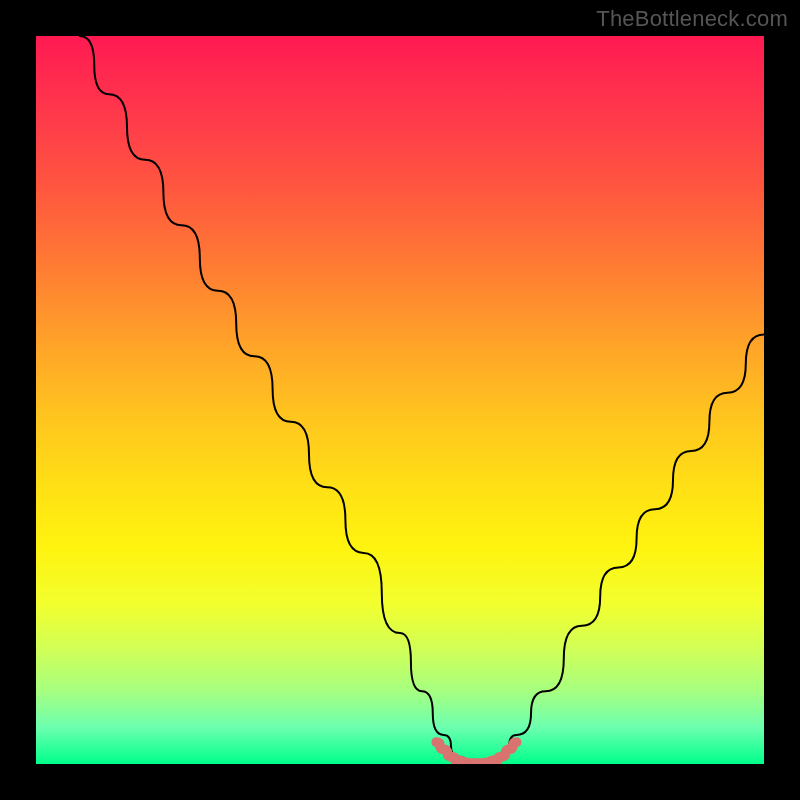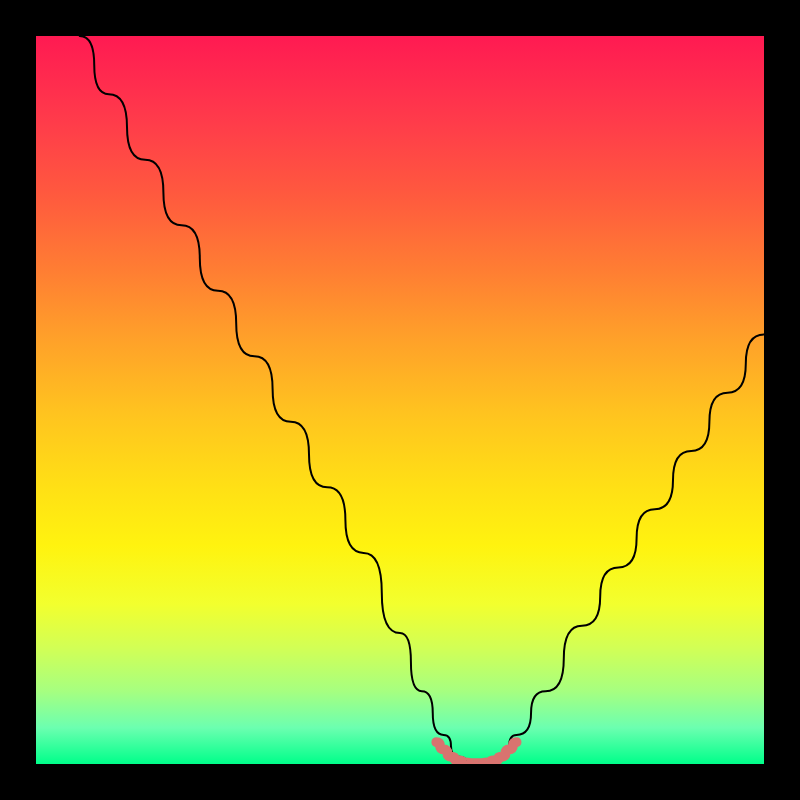--- a/index.html
+++ b/index.html
@@ -54,19 +54,20 @@
     left: 0;
     top: 0;
     width: 728px;
     height: 728px;
   }
 </style>
 </head>
 <body>
 
 <div class="frame">
+  <div class="watermark">TheBottleneck.com</div>
   <div class="plot-area">
     <svg class="curve" viewBox="0 0 728 728" preserveAspectRatio="none">
       <path id="curve-path" fill="none" stroke="#000" stroke-width="2" stroke-linecap="round" d="M 43.68 0 Q 58.239999999999995 0 58.239999999999995 29.120000000000005 Q 58.239999999999995 58.24000000000001 72.8 58.24000000000001 Q 91 58.24000000000001 91 91 Q 91 123.75999999999999 109.2 123.75999999999999 Q 127.4 123.75999999999999 127.4 156.51999999999998 Q 127.4 189.27999999999997 145.6 189.27999999999997 Q 163.8 189.27999999999997 163.8 222.04 Q 163.8 254.8 182 254.8 Q 200.2 254.8 200.2 287.55999999999995 Q 200.2 320.31999999999994 218.4 320.31999999999994 Q 236.6 320.31999999999994 236.6 353.08 Q 236.6 385.84000000000003 254.79999999999998 385.84000000000003 Q 273 385.84000000000003 273 418.6 Q 273 451.36 291.2 451.36 Q 309.4 451.36 309.4 484.12 Q 309.4 516.88 327.6 516.88 Q 345.8 516.88 345.8 556.9200000000001 Q 345.8 596.96 364 596.96 Q 374.92 596.96 374.92 626.08 Q 374.92 655.2 385.84000000000003 655.2 Q 396.76000000000005 655.2 396.76000000000005 677.04 Q 396.76000000000005 698.88 407.68000000000006 698.88 Q 414.96000000000004 698.88 414.96000000000004 709.8 Q 414.96000000000004 720.72 422.23999999999995 720.72 Q 429.52 720.72 429.52 724.36 Q 429.52 728 436.8 728 Q 444.08000000000004 728 444.08000000000004 728 Q 444.08000000000004 728 451.36 728 Q 458.64 728 458.64 724.36 Q 458.64 720.72 465.92 720.72 Q 473.20000000000005 720.72 473.20000000000005 709.8 Q 473.20000000000005 698.88 480.48 698.88 Q 495.03999999999996 698.88 495.03999999999996 677.04 Q 495.03999999999996 655.2 509.59999999999997 655.2 Q 527.8 655.2 527.8 622.44 Q 527.8 589.6800000000001 546 589.6800000000001 Q 564.2 589.6800000000001 564.2 560.5600000000001 Q 564.2 531.44 582.4 531.44 Q 600.5999999999999 531.44 600.5999999999999 502.32000000000005 Q 600.5999999999999 473.20000000000005 618.8 473.20000000000005 Q 637 473.20000000000005 637 444.08000000000004 Q 637 414.96 655.2 414.96 Q 673.4000000000001 414.96 673.4000000000001 385.84 Q 673.4000000000001 356.71999999999997 691.6 356.71999999999997 Q 709.8 356.71999999999997 709.8 327.6 Q 709.8 298.48 728 298.48"></path>
       <path id="band-path" fill="none" stroke="#d9736f" stroke-width="10" stroke-linecap="round" d="M 400.40000000000003 706.16 Q 404.0400000000001 706.16 404.0400000000001 709.8 Q 404.0400000000001 713.44 407.68000000000006 713.44 Q 411.32000000000005 713.44 411.32000000000005 717.08 Q 411.32000000000005 720.72 414.96 720.72 Q 418.59999999999997 720.72 418.59999999999997 722.54 Q 418.59999999999997 724.36 422.23999999999995 724.36 Q 425.88 724.36 425.88 725.452 Q 425.88 726.544 429.52 726.544 Q 433.15999999999997 726.544 433.15999999999997 726.908 Q 433.15999999999997 727.272 436.8 727.272 Q 440.44 727.272 440.44 727.272 Q 440.44 727.272 444.08 727.272 Q 447.72 727.272 447.72 726.908 Q 447.72 726.544 451.36 726.544 Q 455 726.544 455 725.452 Q 455 724.36 458.64 724.36 Q 462.28 724.36 462.28 722.54 Q 462.28 720.72 465.92 720.72 Q 469.56 720.72 469.56 717.08 Q 469.56 713.44 473.2 713.44 Q 476.84000000000003 713.44 476.84000000000003 709.8 Q 476.84000000000003 706.16 480.48 706.16"></path>
     </svg>
   </div>
 </div>
 
 </body></html>

